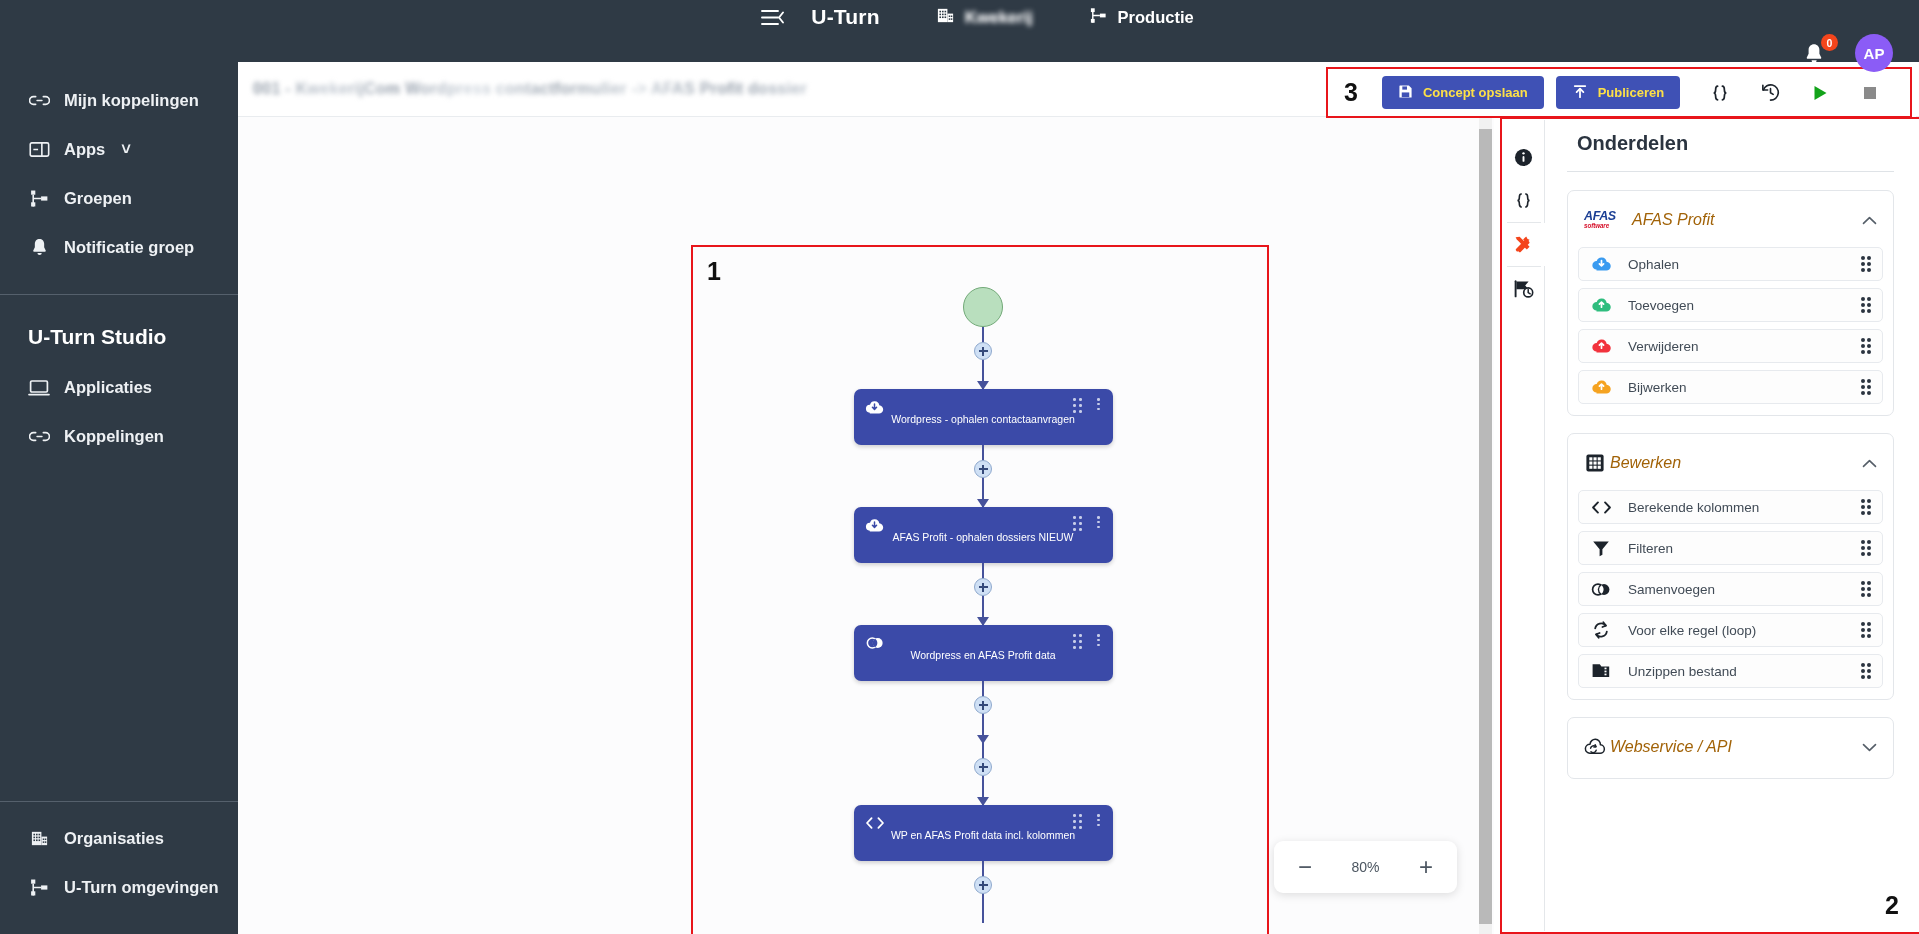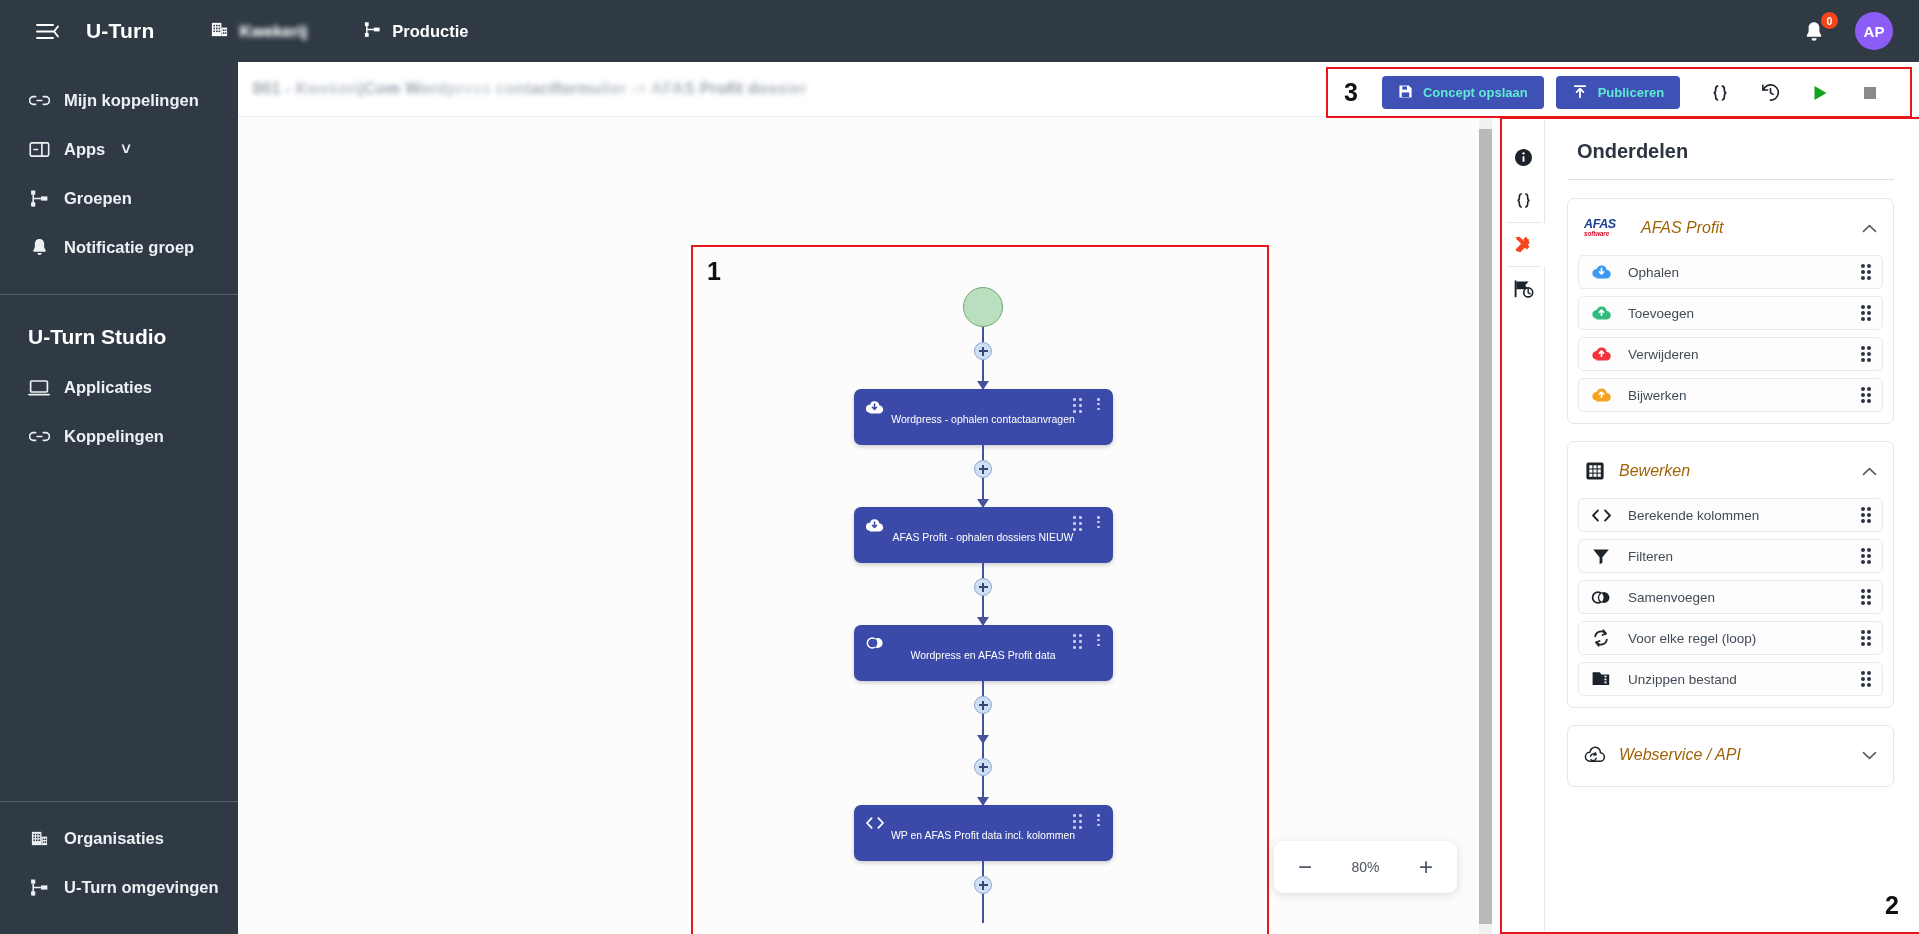--- a/index.html
+++ b/index.html
@@ -8,21 +8,21 @@
     font-family: "Liberation Sans", sans-serif;
     background:#ffffff;
     color:#2f3a45;
     -webkit-font-smoothing: antialiased;
   }
   .app { position:relative; width:1919px; height:934px; }
 
   
   .topbar{
     position:absolute; left:0; top:0; width:1919px; height:62px;
-    background:#2f3a45; display:flex; align-items:center; z-index:30;
+    background:#2f3a45; display:flex; align-items:center; z-index:30;flex-direction:column;
   }
   .topbar-left{ display:flex; align-items:center; gap:0; padding-left:30px;}
   .hamburger{ width:34px; height:34px; display:flex; align-items:center; justify-content:center; cursor:pointer;}
   .brand{ color:#fff; font-size:21px; font-weight:600; letter-spacing:.2px; margin-left:22px;}
   .tb-chip{ display:flex; align-items:center; gap:10px; margin-left:56px;}
   .tb-chip .lbl{ color:#fff; font-size:16.5px; font-weight:600;}
   .blurred{
     color:transparent; position:relative;
     background:linear-gradient(90deg,#8d97a3 0%,#c3cad3 14%,#8f99a6 26%,#cfd6de 40%,#949eaa 55%,#c7ced6 70%,#8e98a5 86%,#b9c1cb 100%);
     -webkit-background-clip:text; background-clip:text;
@@ -67,21 +67,21 @@
   
   .anno-3{
     position:absolute; left:1326px; top:67px; width:586px; height:51px;
     border:2.5px solid #e8151b; background:#fff; z-index:25;
     display:flex; align-items:center; gap:0;
   }
   .anno-num{ font-size:25px; font-weight:700; color:#111; }
   .anno-3 .anno-num{ margin-left:16px; margin-right:24px; }
   .btn{
     display:flex; align-items:center; gap:10px; height:33px; padding:0 16px;
-    border-radius:4px; background:#3f51b5; color:#5eead4; font-size:13px; font-weight:600;
+    border-radius:4px; background:#3f51b5; color:#fde047; font-size:13px; font-weight:600;
     cursor:pointer; border:none; white-space:nowrap;
   }
   .btn + .btn{ margin-left:12px; }
   .tb-icon{ width:30px; height:30px; display:flex; align-items:center; justify-content:center; cursor:pointer;}
   .tb-icons{ display:flex; align-items:center; gap:20px; margin-left:25px;}
 
   
   .canvas{
     position:absolute; left:238px; top:117px; width:1256px; height:817px;
     background:#fcfcfd; overflow:hidden;
@@ -152,30 +152,30 @@
   .railstrip{
     position:absolute; left:1503px; top:120px; width:42px; height:811px;
     background:#fff; border-right:1px solid #e4e7ea; z-index:17;
     display:flex; flex-direction:column; align-items:center; padding-top:16px; gap:0;
   }
   .rail-btn{ width:42px; height:43px; display:flex; align-items:center; justify-content:center; cursor:pointer;}
   .rail-btn.active{ background:#fff; }
   .rail-sep{ width:34px; height:1px; background:#e4e7ea;}
 
   .panel{
-    position:absolute; left:1545px; top:116px; width:371px; height:811px;
+    position:absolute; left:1545px; top:108px; width:371px; height:811px;
     background:#fff; z-index:17; padding:0 22px; overflow:hidden;
   }
   .panel-title{ font-size:20px; font-weight:600; padding:24px 0 16px 10px; color:#2b3440;}
   .panel-rule{ height:1px; background:#dfe3e7; margin:0 0 18px 0;}
   .group{
     border:1px solid #e3e6ea; border-radius:7px; margin-bottom:17px; padding:9px 10px 11px 10px; background:#fff;
   }
   .group-head{
-    display:flex; align-items:center; gap:13px; height:40px; padding:0 6px; cursor:pointer;
+    display:flex; align-items:center; gap:4px; height:40px; padding:0 6px; cursor:pointer;
   }
   .group-name{ font-size:16px; color:#a16207; flex:1;font-style:italic;}
   .chev{ color:#555e68; font-size:13px; }
   .afas-logo{ width:44px; display:flex; flex-direction:column; align-items:flex-start; line-height:1;}
   .afas-top{ font-size:12.5px; font-weight:800; font-style:italic; color:#1c3f94; letter-spacing:-.4px;}
   .afas-bot{ font-size:6.3px; font-weight:700; font-style:italic; color:#d6122c; letter-spacing:-.1px; margin-top:.5px;}
   .item{
     display:flex; align-items:center; gap:16px; height:34px; margin-top:7px;
     border:1px solid #e7eaee; border-radius:5px; background:#fdfdfd; padding:0 11px; cursor:grab;
   }

